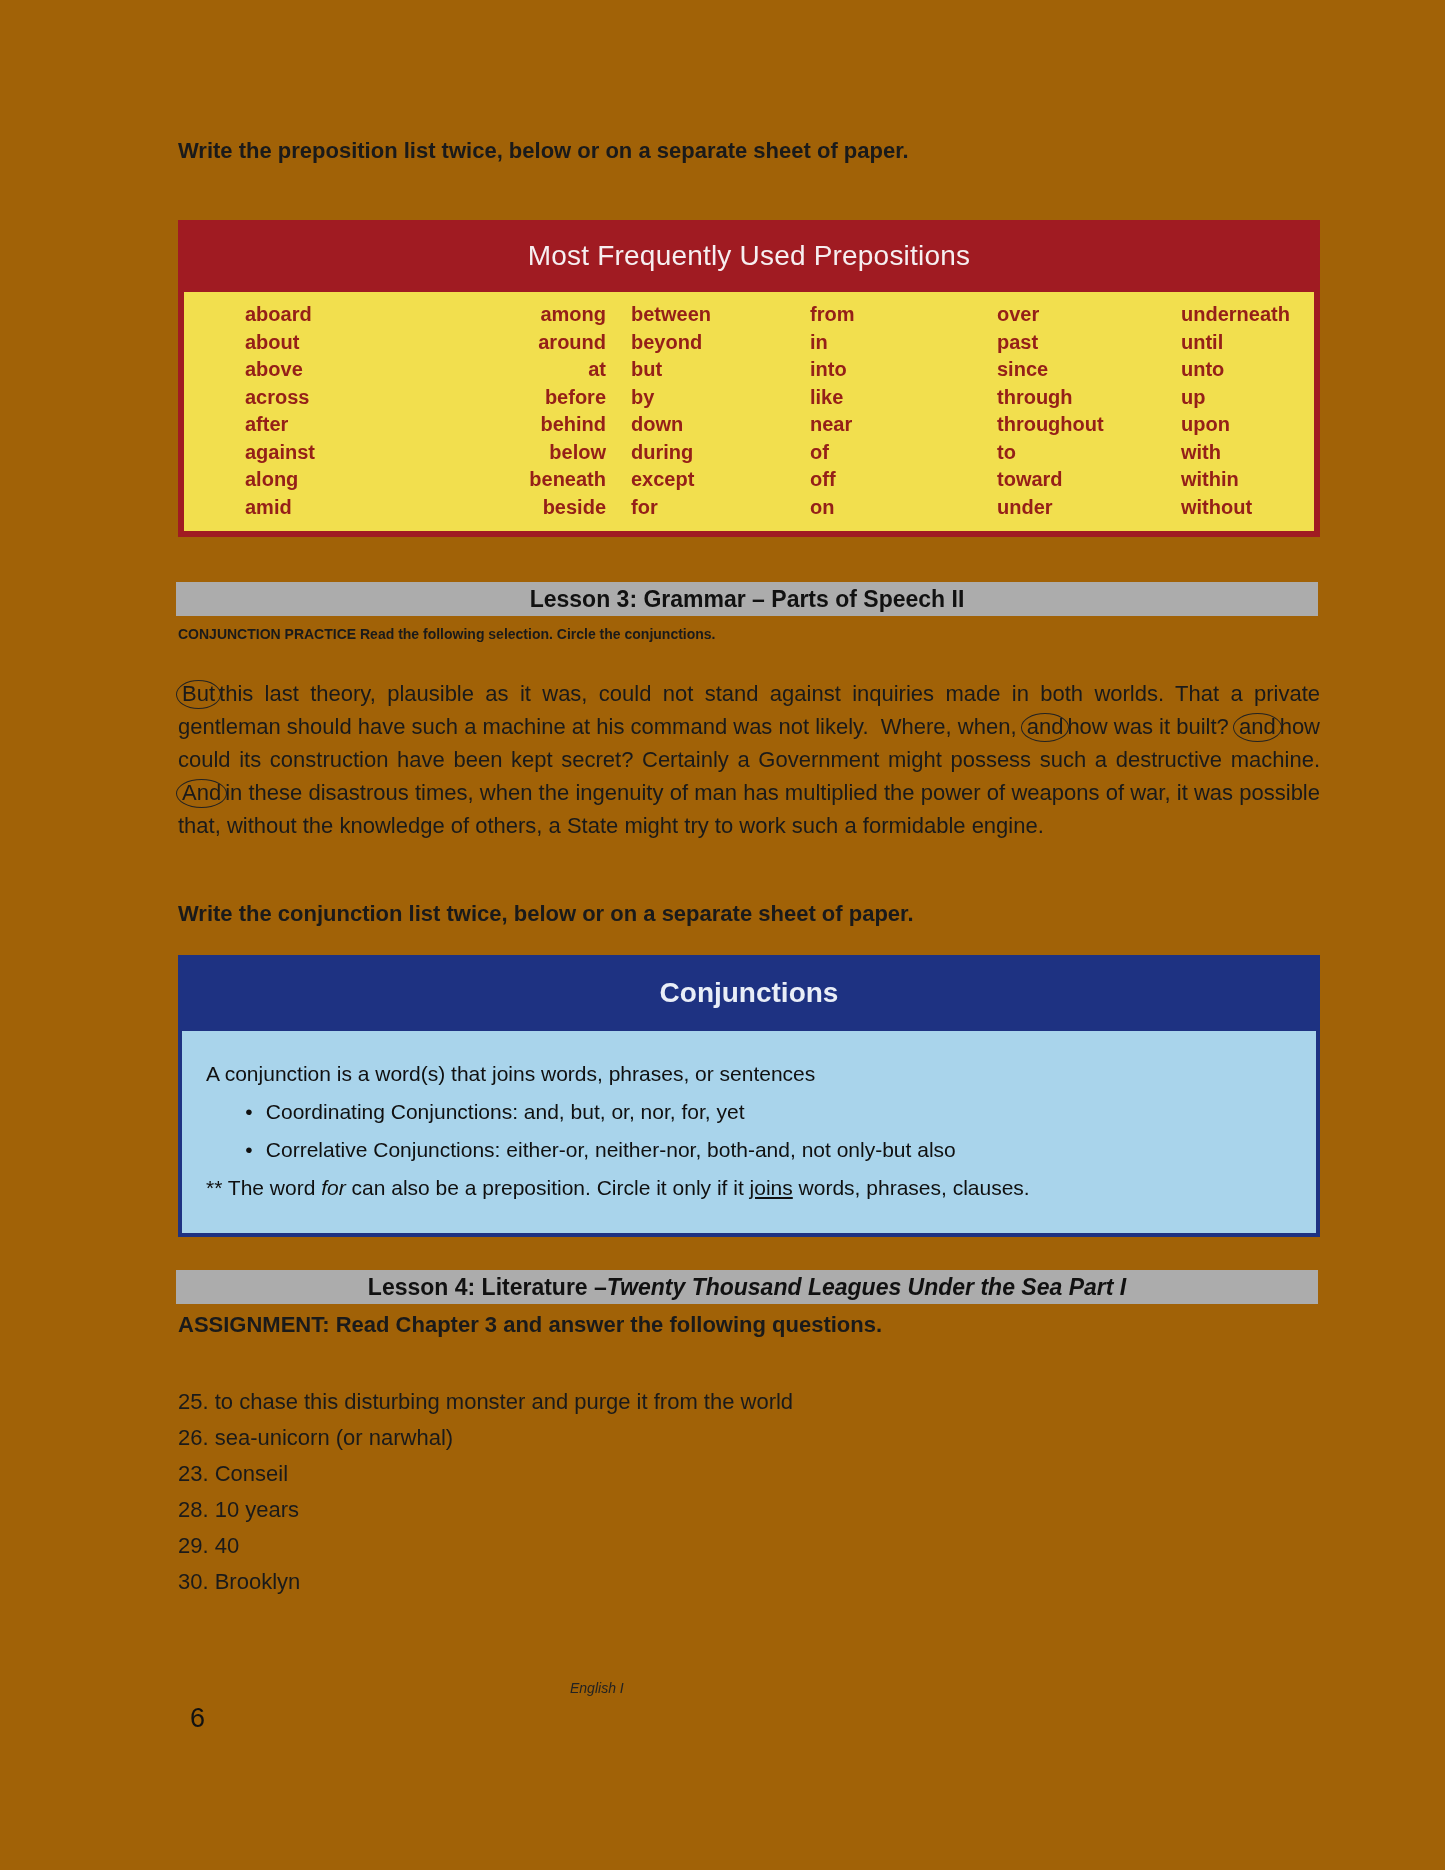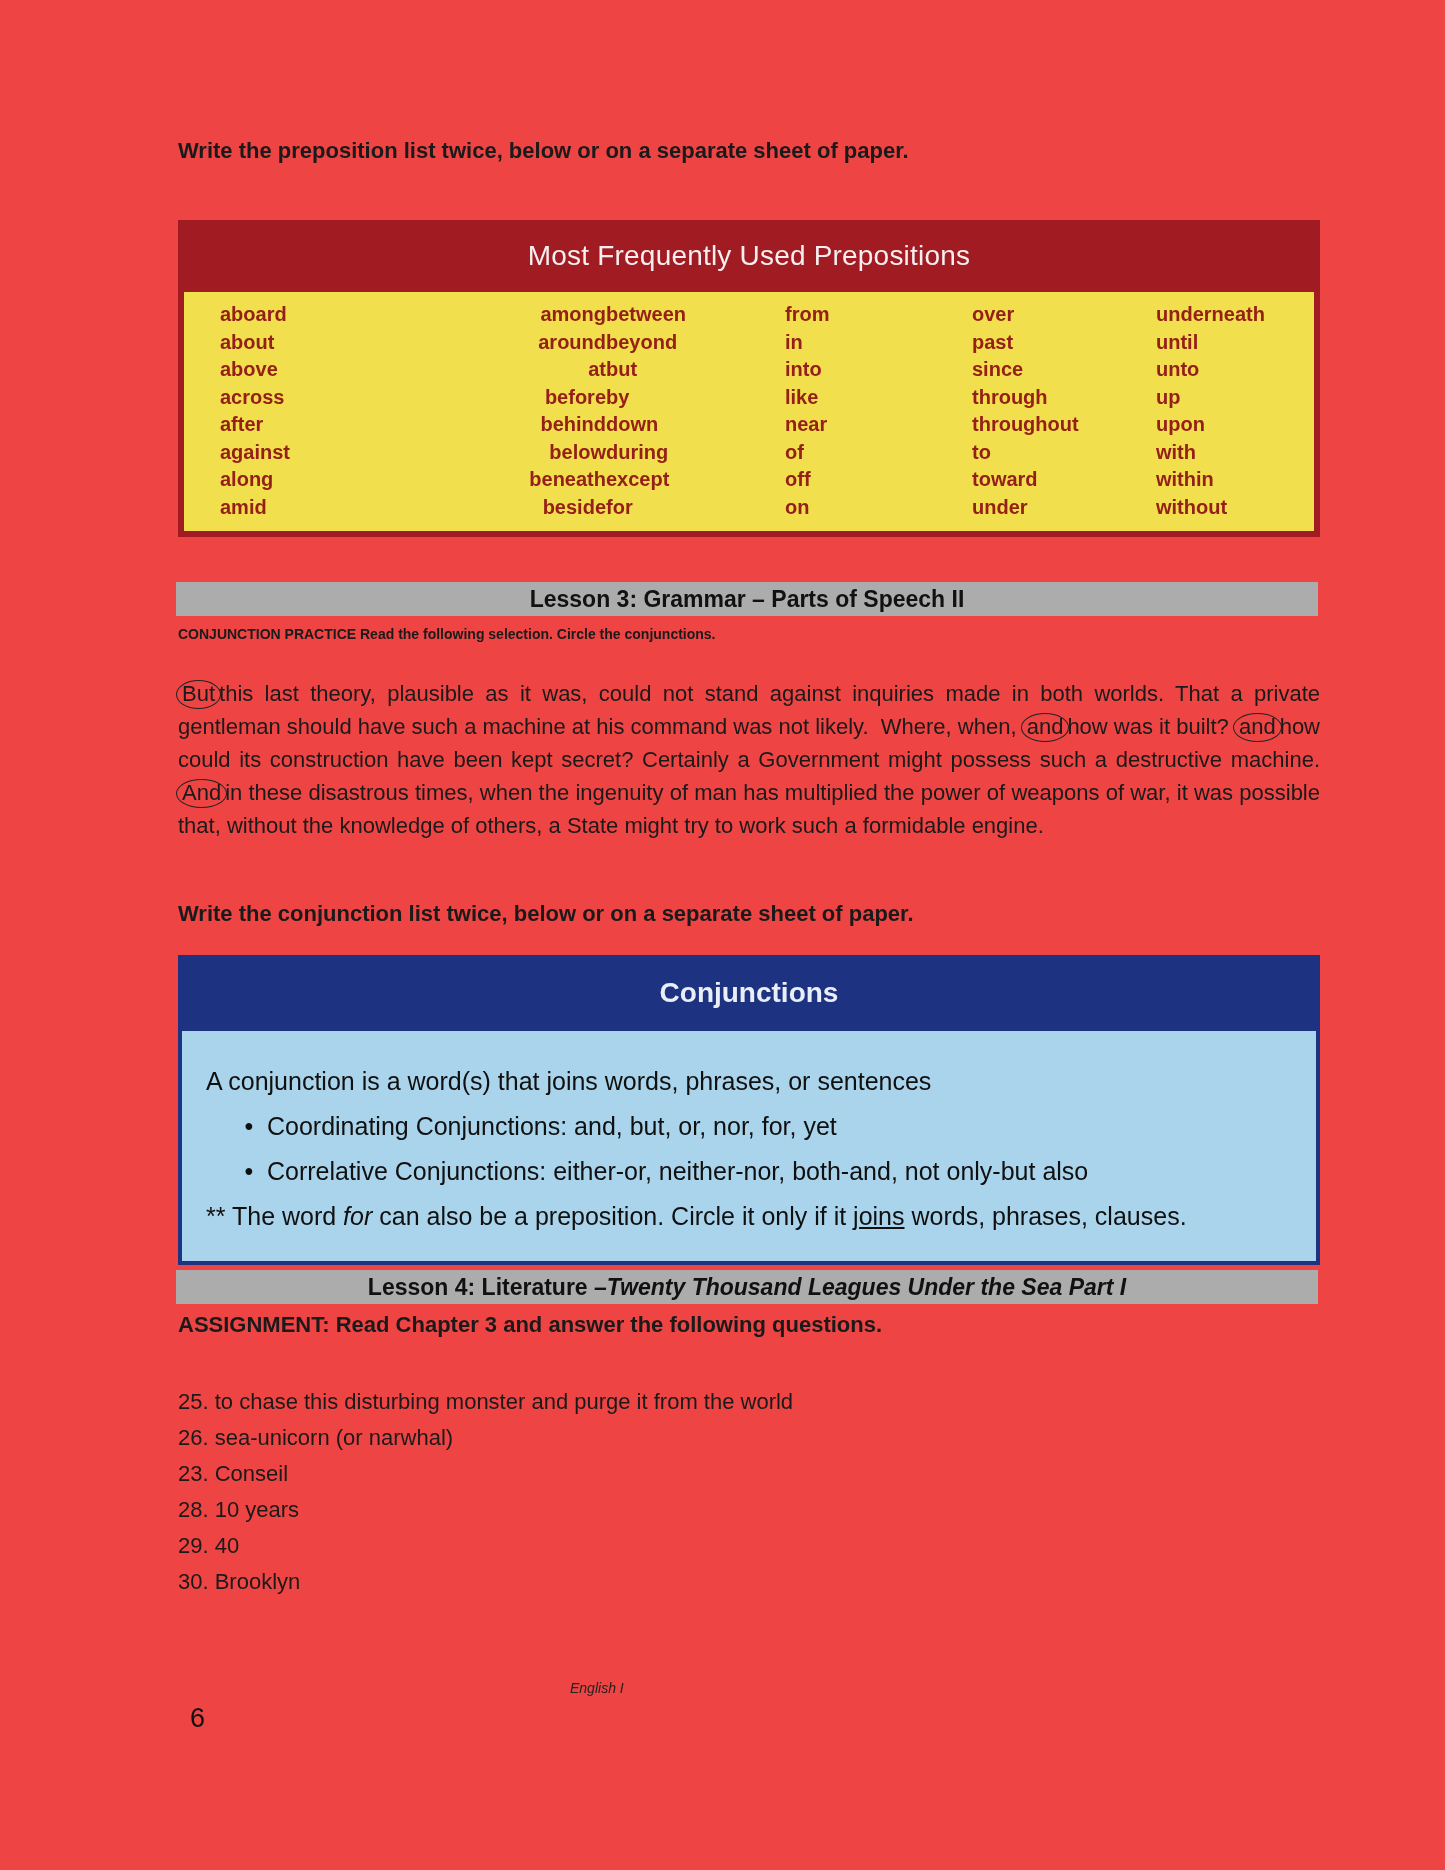--- a/index.html
+++ b/index.html
@@ -1,19 +1,19 @@
 <!DOCTYPE html>
 <html><head>
 <meta charset="utf-8">
 <style>
   html,body{margin:0;padding:0;background:#e8e8e8;}
   .page{
     position:relative;
     width:1445px;height:1870px;
-    background:#ef4444;
+    background:#a16207;
     font-family:"Liberation Sans", sans-serif;
     color:#1a1a1a;
     overflow:hidden;
     margin:0 auto;
   }
   
   .instr{
     position:absolute;left:178px;width:1142px;
     font-size:22px;font-weight:bold;color:#1a1a1a;
   }
@@ -37,20 +37,21 @@
   }
   .prep-col{flex:0 0 auto;}
   .prep-col:nth-child(1){width:198px;}
   .prep-col:nth-child(2){width:188px;text-align:right;}
   .prep-col:nth-child(3){width:179px;}
   .prep-col:nth-child(4){width:187px;}
   .prep-col:nth-child(5){width:184px;}
   .prep-word{
     font-size:20px;font-weight:bold;line-height:27.5px;
     color:var(--wordred,#952018);
+    margin-left:25px;
   }
 
   
   .lesson-bar{
     position:absolute;left:176px;width:1142px;height:34px;
     background:#ACACAC;
     display:flex;align-items:center;justify-content:center;
     font-size:23px;font-weight:bold;color:#111;
   }
   .bar-lesson3{top:582px;}
@@ -85,21 +86,21 @@
   .conj-header{
     height:76px;display:flex;align-items:center;justify-content:center;
     color:#e9eef7;font-size:28px;font-weight:bold;
   }
   .conj-body{
     margin:0 4px 4px 4px;
     background:var(--ltblue,#A9D4EB);
     padding:24px 20px 26px 24px;
     color:#101010;
   }
-  .conj-line{font-size:25px;line-height:38px;margin-top:7px;}
+  .conj-line{font-size:21px;line-height:38px;}
   .conj-line .bullet{display:inline-block;width:22px;text-align:center;}
   .conj-line.bulleted{padding-left:32px;}
   .seg-italic{font-style:italic;}
   .seg-underline{text-decoration:underline;}
 
   
   .assignment{
     position:absolute;left:178px;top:1312px;width:1142px;
     font-size:22px;font-weight:bold;
   }

